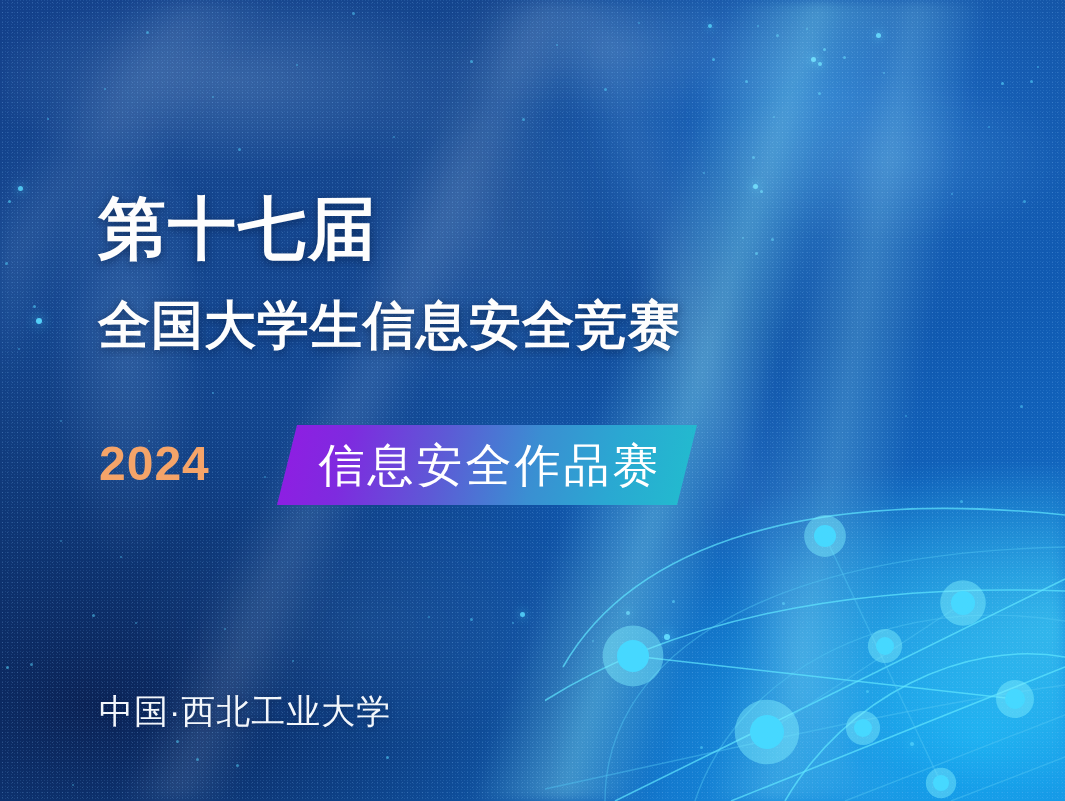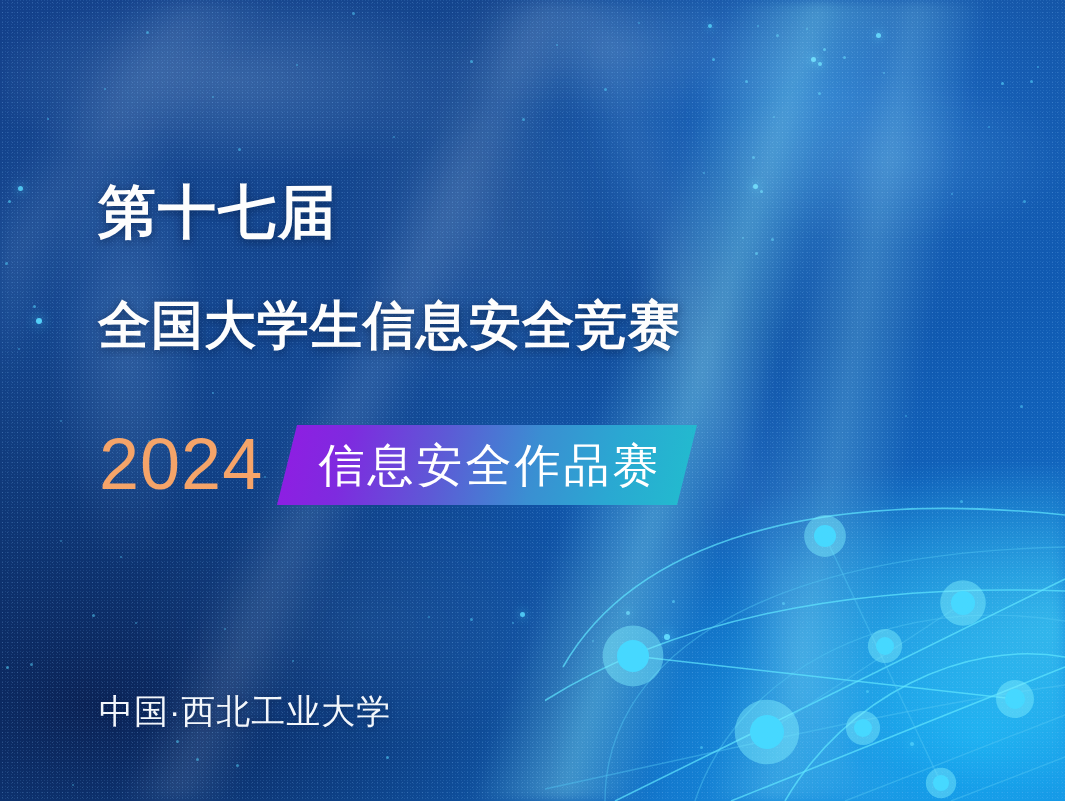--- a/index.html
+++ b/index.html
@@ -80,28 +80,28 @@
 
   .title-line{
     position:absolute;
     left:98px;
     color:#fdfdfd;
     font-weight:bold;
     letter-spacing:2px;
     white-space:nowrap;
     text-shadow:0 2px 10px rgba(2,20,55,.55);
   }
-  #title-line-1{top:171px;font-size:58px;line-height:82px;}
+  #title-line-1{top:187px;font-size:68px;line-height:82px;}
   #title-line-2{top:283px;font-size:52px;line-height:84px;letter-spacing:1px;}
 
   #year{
     position:absolute;left:99px;top:430px;
-    font-size:72px;line-height:68px;
+    font-size:48px;line-height:68px;
     color:#f5a469;
-    font-weight:400;
+    font-weight:700;
     letter-spacing:1px;
   }
 
   #badge{
     position:absolute;left:287px;top:425px;
     width:400px;height:80px;
     transform:skewX(-14deg);
     background:linear-gradient(90deg,#8d1fe2 0%,#7e2bdf 14%,#5d5ad6 38%,#3a8fd2 62%,#2aa8d2 82%,#23b9cf 100%);
   }
   #badge-text{

